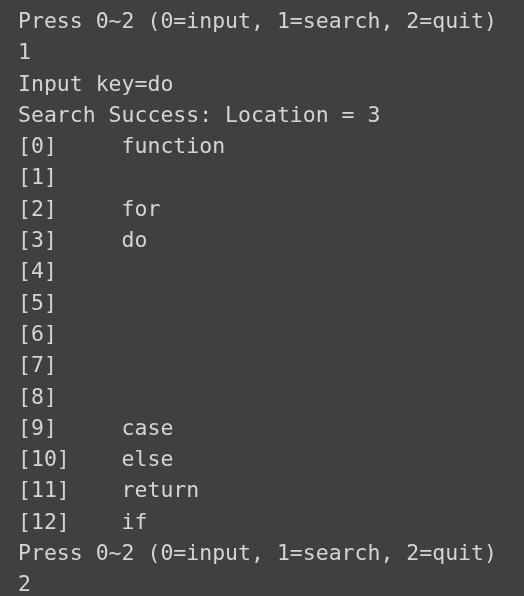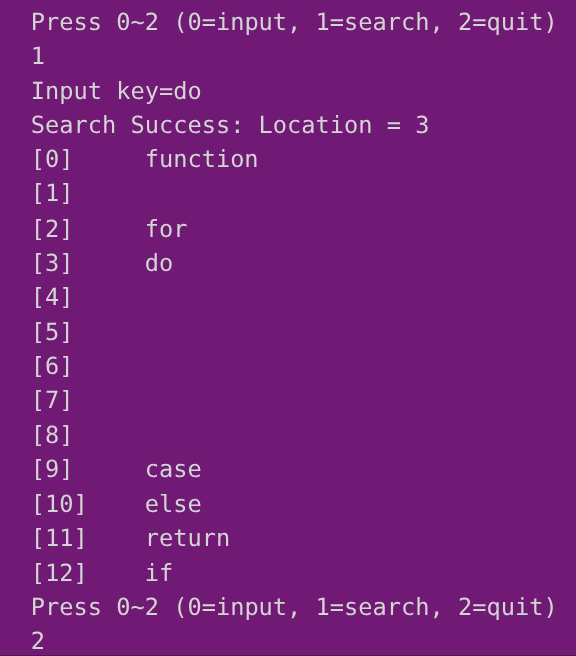--- a/index.html
+++ b/index.html
@@ -12,26 +12,26 @@
   body {
     width: 524px;
     height: 596px;
     overflow: hidden;
   }
 
   #console {
     box-sizing: border-box;
     width: 524px;
     height: 596px;
-    background: #701a75;
+    background: #404040;
     color: #d4d4d4;
     font-family: "DejaVu Sans Mono", "Liberation Mono", monospace;
     font-size: 21.5px;
     line-height: 31.3px;
-    padding: 5px 0 0 28px;
+    padding: 5px 0 0 18px;
     white-space: pre;
     letter-spacing: 0;
     -webkit-font-smoothing: subpixel-antialiased;
   }
 
   .line {
     white-space: pre;
     height: 31.3px;
   }
 

